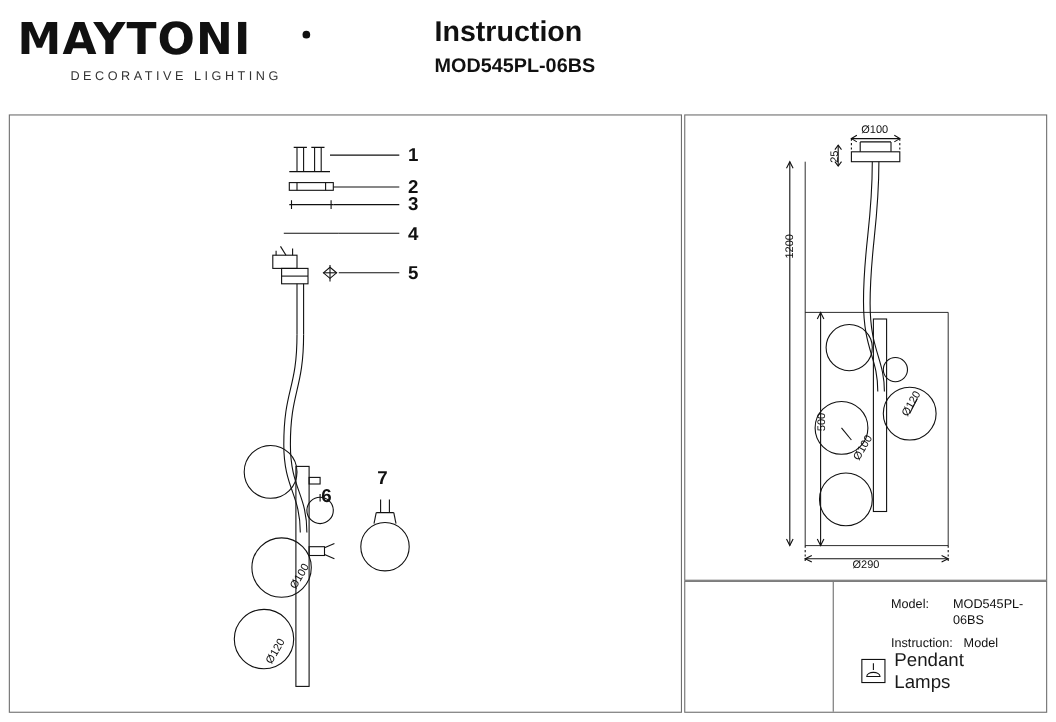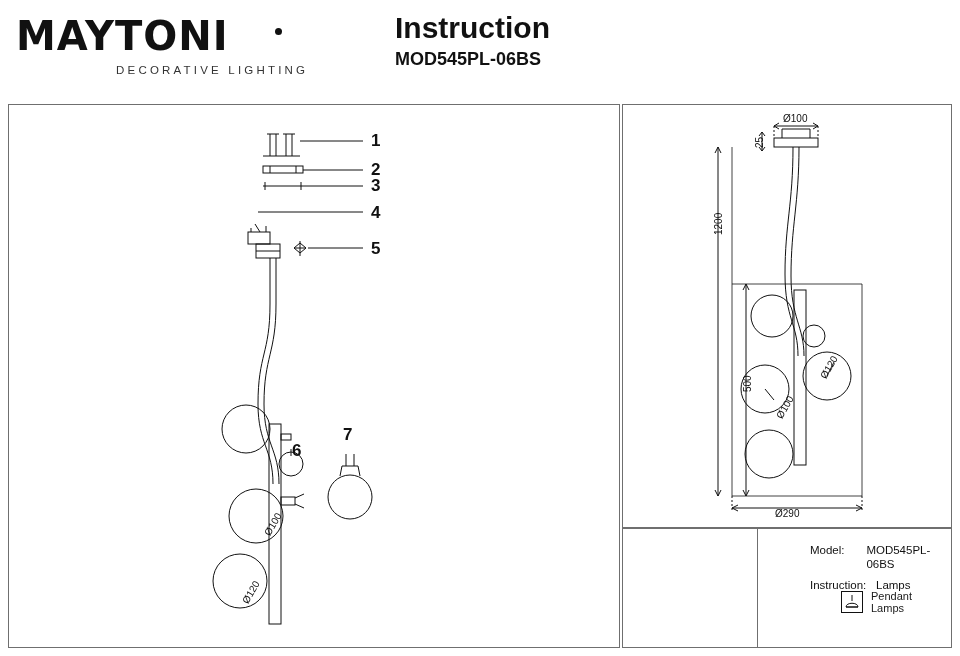--- a/index.html
+++ b/index.html
@@ -51,31 +51,31 @@
     border-radius: 50%;
     background: #111111;
     left: 259px;
     top: 14px;
   }
   .logo-sub {
     font-size: 11.5px;
     letter-spacing: 3.2px;
     color: #333333;
     margin-top: 6px;
-    margin-left: 100px;
+    margin-left: 48px;
     white-space: nowrap;
   }
   .title-block {
     position: absolute;
     left: 395px;
     top: 12px;
     text-align: left;
   }
   .doc-title {
-    font-size: 30px;
+    font-size: 26px;
     font-weight: bold;
     color: #111111;
     line-height: 32px;
   }
   .doc-model {
     font-size: 18px;
     font-weight: bold;
     color: #111111;
     line-height: 26px;
     margin-top: 2px;
@@ -134,26 +134,26 @@
   }
   .info-row {
     display: flex;
     margin-bottom: 7px;
     line-height: 14px;
   }
   .info-key { width: 66px; color: #111111; padding-left: 40px; }
   .info-val { color: #111111; }
   .cat-row {
     position: absolute;
-    left: 796px;
+    left: 738px;
     top: 590px;
     display: flex;
     align-items: center;
     gap: 8px;
-    font-size: 11px;
+    font-size: 17px;
     padding-left: 45px;
   }
   .cat-icon {
     width: 22px;
     height: 22px;
     border: 1px solid #111111;
     box-sizing: border-box;
     position: relative;
   }
 
@@ -370,21 +370,21 @@
   <div class="info-divider"></div>
 
 
   <div class="info-rows">
     <div class="info-row">
       <span class="info-key">Model:</span>
       <span class="info-val">MOD545PL-06BS</span>
     </div>
     <div class="info-row">
       <span class="info-key">Instruction:</span>
-      <span class="info-val">Lamps</span>
+      <span class="info-val">Model</span>
     </div>
   </div>
 
   <div class="cat-row">
     <span class="cat-icon">
       <svg width="20" height="20">
         <g stroke="#111111" fill="none" stroke-width="1">
           <line x1="10" y1="3" x2="10" y2="9"></line>
           <path d="M4 15 C 4 10, 16 10, 16 15 Z"></path>
           <line x1="4" y1="15" x2="16" y2="15"></line>

